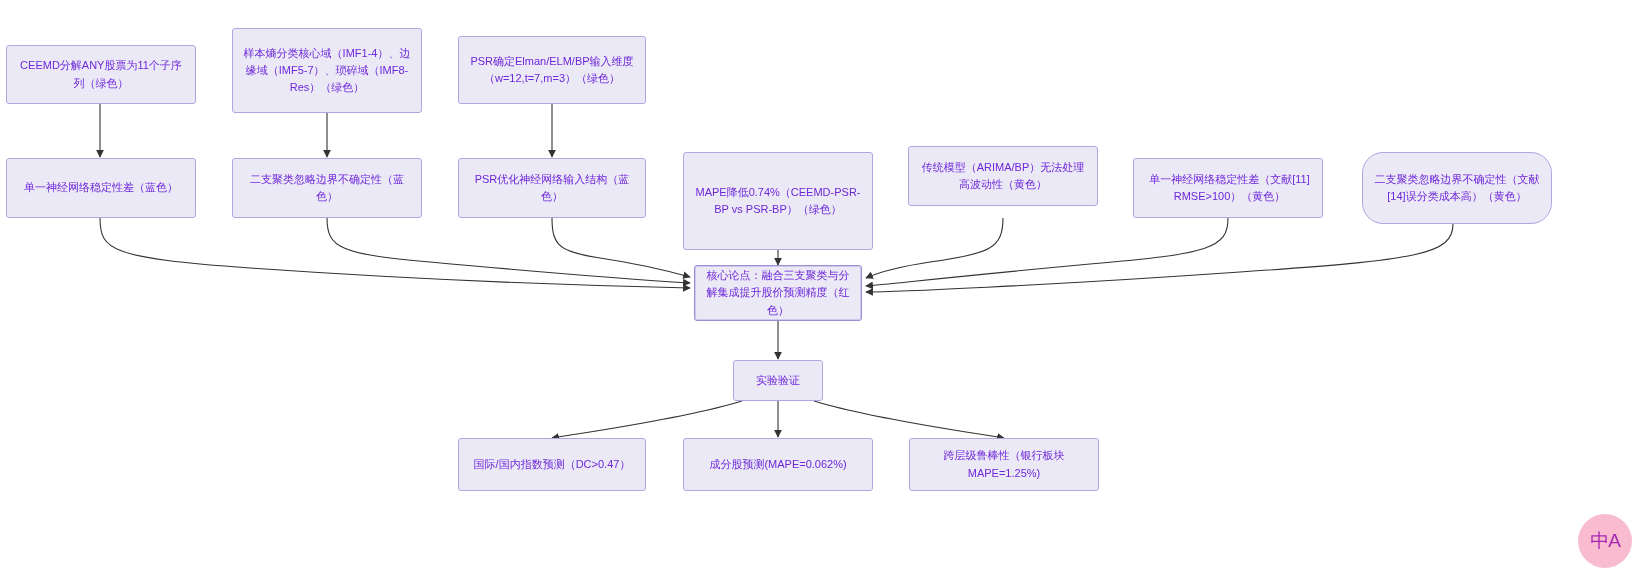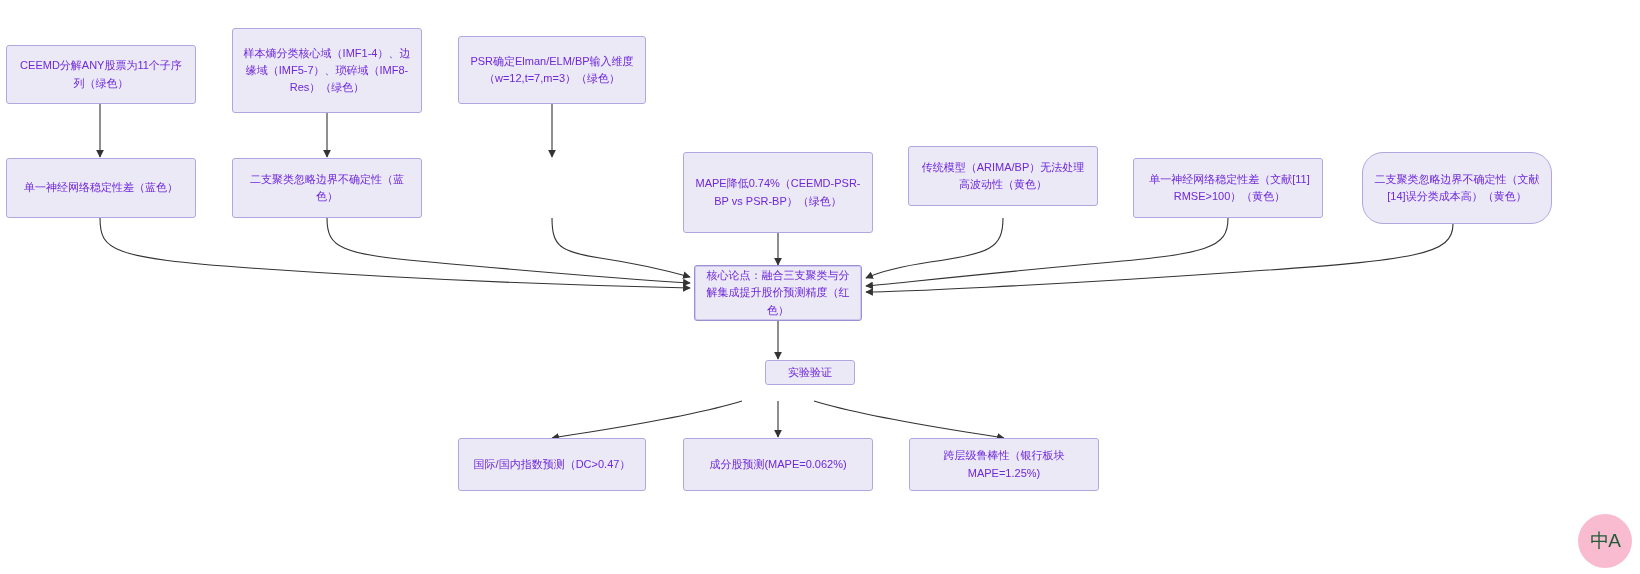--- a/index.html
+++ b/index.html
@@ -52,21 +52,21 @@
     box-shadow: 0 0 0 1px #cfc7ec inset;
   }
   .watermark {
     position: absolute;
     right: 8px;
     bottom: 6px;
     width: 54px;
     height: 54px;
     border-radius: 50%;
     background: #f9b8cd;
-    color: #14532d;
+    color: #a21caf;
     display: flex;
     align-items: center;
     justify-content: center;
     font-size: 19px;
     letter-spacing: -1px;
     z-index: 3;
     opacity: 0.95;
   }
 </style>
 </head>
@@ -117,42 +117,45 @@
   </div>
 
   <div class="node" style="left:6px; top:158px; width:190px; height:60px;">
     <span class="label">单一神经网络稳定性差（蓝色）</span>
   </div>
 
   <div class="node" style="left:232px; top:158px; width:190px; height:60px;">
     <span class="label">二支聚类忽略边界不确定性（蓝色）</span>
   </div>
 
+  <div class="node" style="left:458px; top:158px; width:188px; height:60px;">
+    <span class="label">PSR优化神经网络输入结构（蓝色）</span>
+  </div>
 
-  <div class="node" style="left:683px; top:152px; width:190px; height:81px;">
+  <div class="node" style="left:683px; top:152px; width:190px; height:98px;">
     <span class="label">MAPE降低0.74%（CEEMD-PSR-BP vs PSR-BP）（绿色）</span>
   </div>
 
   <div class="node" style="left:908px; top:146px; width:190px; height:60px;">
     <span class="label">传统模型（ARIMA/BP）无法处理高波动性（黄色）</span>
   </div>
 
   <div class="node" style="left:1133px; top:158px; width:190px; height:60px;padding-left:11px;">
     <span class="label">单一神经网络稳定性差（文献[11] RMSE&gt;100）（黄色）</span>
   </div>
 
   <div class="node" style="left:1362px; top:152px; width:190px; height:72px;border-radius:21px;">
     <span class="label">二支聚类忽略边界不确定性（文献[14]误分类成本高）（黄色）</span>
   </div>
 
   <div class="node core" style="left:694px; top:265px; width:168px; height:56px;">
     <span class="label">核心论点：融合三支聚类与分解集成提升股价预测精度（红色）</span>
   </div>
 
-  <div class="node" style="left:733px; top:360px; width:90px; height:25px;margin-left:32px;">
+  <div class="node" style="left:733px; top:360px; width:90px; height:41px;">
     <span class="label">实验验证</span>
   </div>
 
   <div class="node" style="left:458px; top:438px; width:188px; height:53px;">
     <span class="label">国际/国内指数预测（DC&gt;0.47）</span>
   </div>
 
   <div class="node" style="left:683px; top:438px; width:190px; height:53px;">
     <span class="label">成分股预测(MAPE=0.062%)</span>
   </div>

